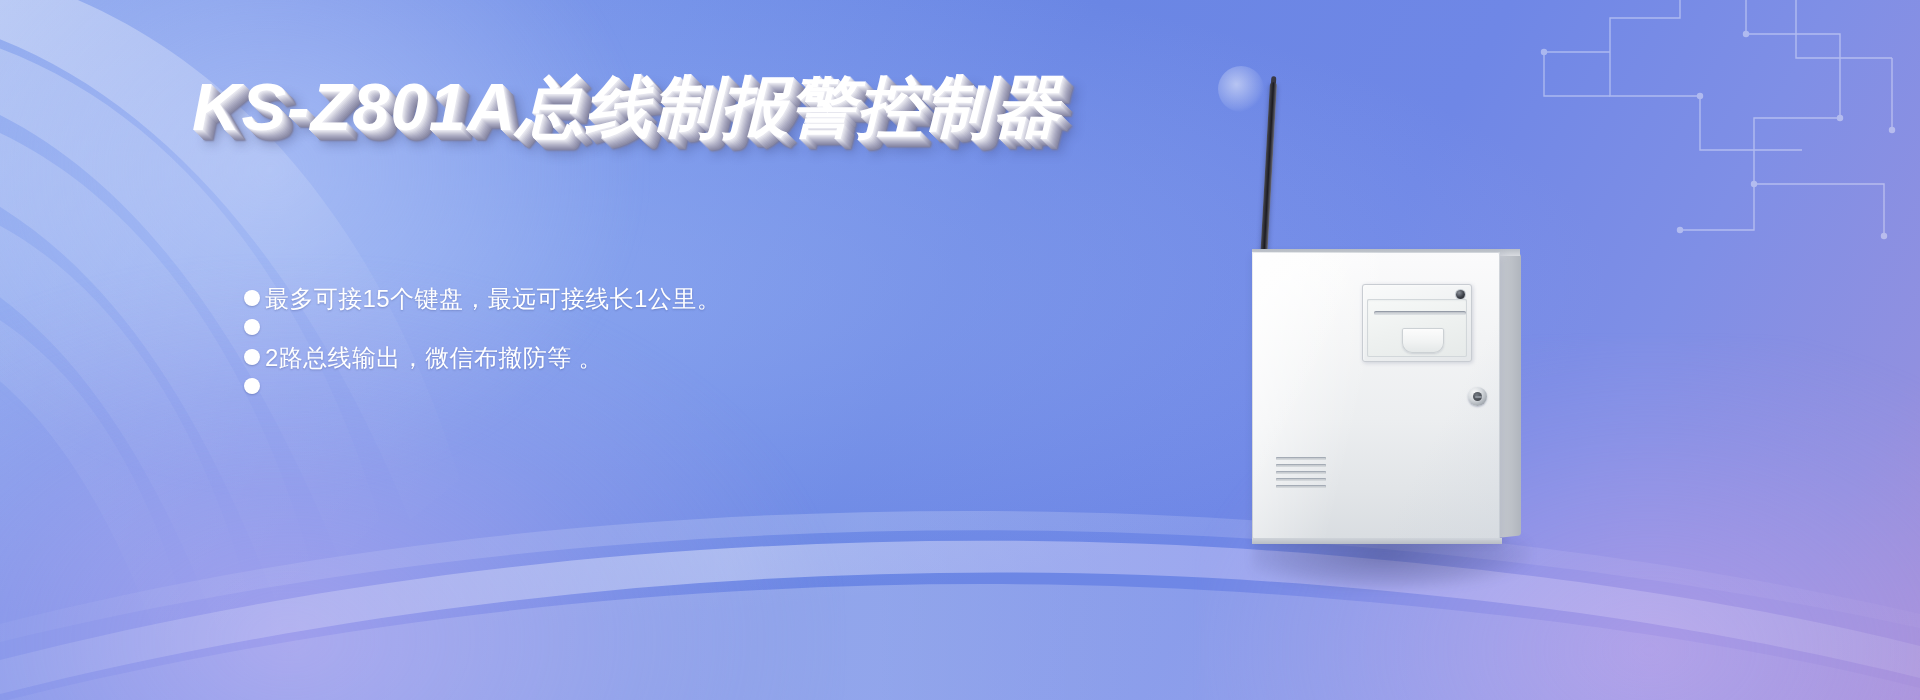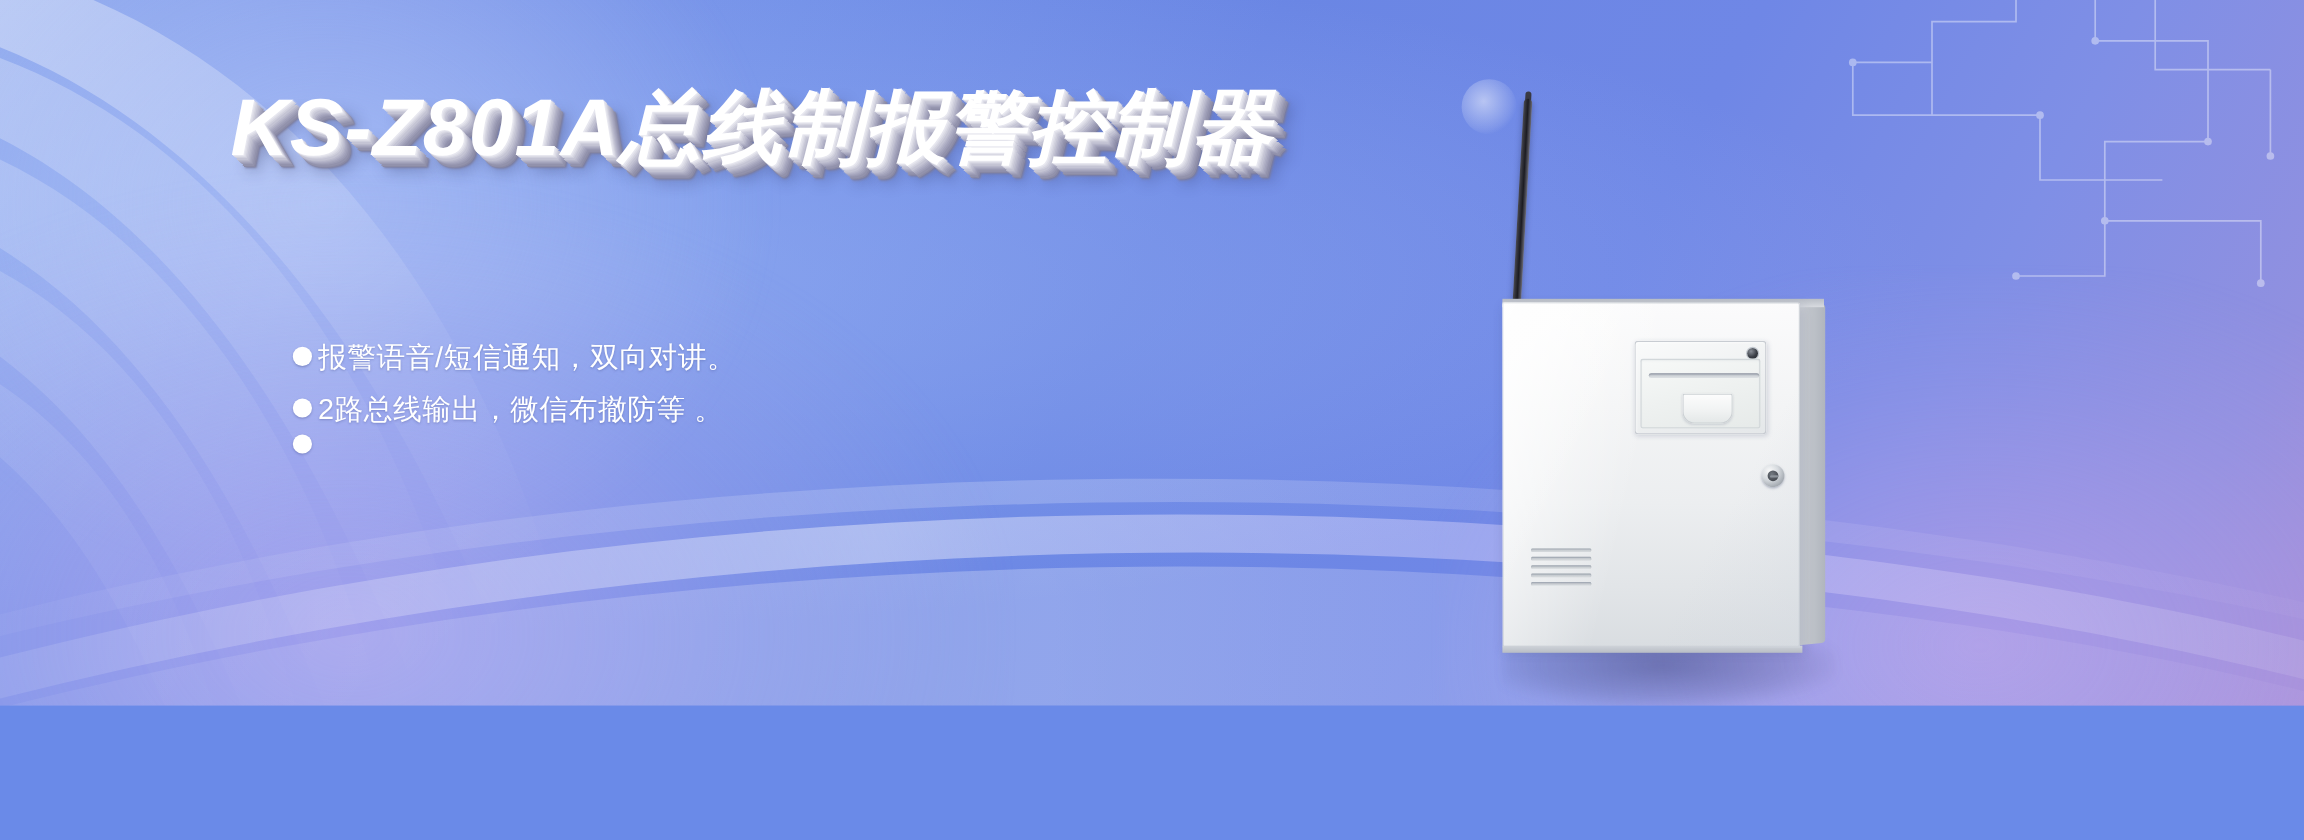--- a/index.html
+++ b/index.html
@@ -5,21 +5,21 @@
   * { margin:0; padding:0; box-sizing:border-box; }
   html,body { width:1920px; height:700px; overflow:hidden; }
   body {
     font-family:"Liberation Sans","DejaVu Sans",sans-serif;
     background:#6a8ae8;
   }
 
   
   #banner {
     position:relative;
-    width:1920px; height:588px;
+    width:1920px; height:700px;
     overflow:hidden;
     background:
       radial-gradient(120% 90% at 18% 40%, rgba(160,185,245,.55) 0%, rgba(160,185,245,0) 55%),
       linear-gradient(118deg,
         #8fa9ee 0%,
         #7e97ea 14%,
         #7290e8 30%,
         #6a86e4 48%,
         #6f87e6 66%,
         #7f8fe6 80%,
@@ -311,21 +311,24 @@
       <circle cx="744" cy="236" r="3.2" fill="#ffffff" stroke="none"></circle>
       <circle cx="540" cy="230" r="3.2" fill="#ffffff" stroke="none"></circle>
     </svg>
   </div>
 
   <h1 id="title">KS-Z801A总线制报警控制器</h1>
 
   <ul id="features" style="list-style:none;">
     <li class="feature">
       <span class="bullet"></span>
-      <span>报警语音/短信通知，双向对讲。</span>
+      <span>最多可接15个键盘，最远可接线长1公里。</span>
+    </li>
+    <li class="feature">
+      <span class="bullet"></span>
     </li>
     <li class="feature">
       <span class="bullet"></span>
       <span>2路总线输出，微信布撤防等 。</span>
     </li>
     <li class="feature">
       <span class="bullet"></span>
     </li>
   </ul>
 

